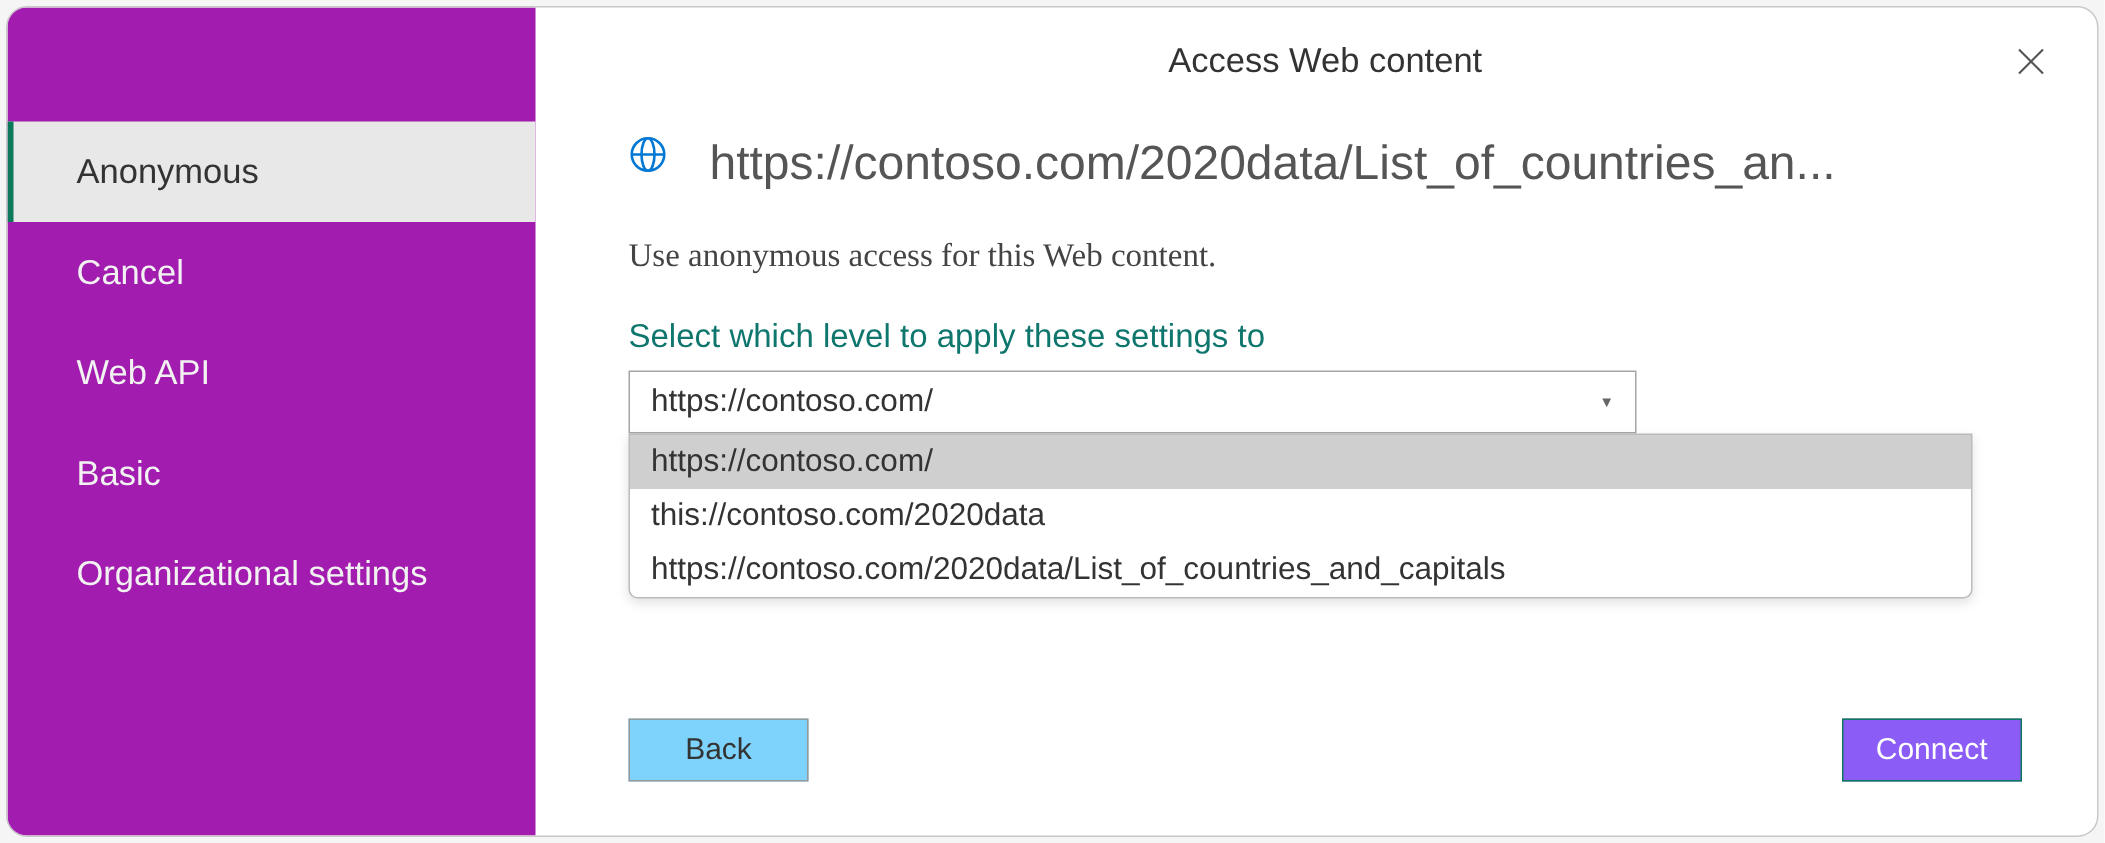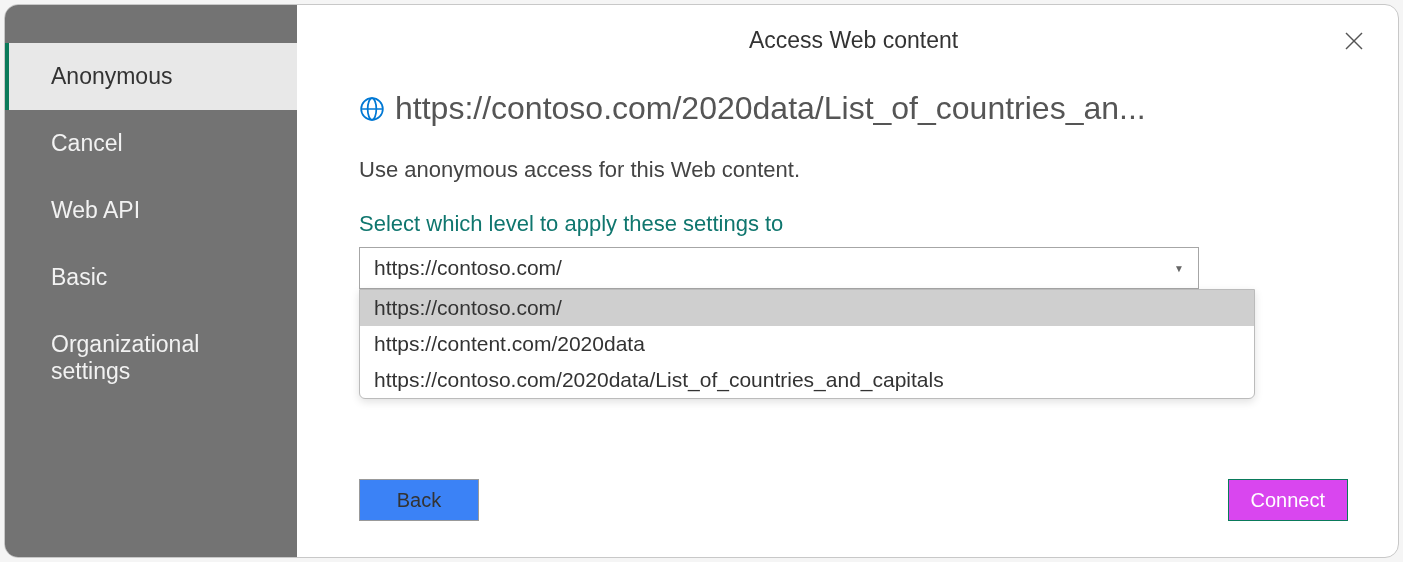--- a/index.html
+++ b/index.html
@@ -15,24 +15,24 @@
       width: 1395px;
       height: 554px;
       background: #ffffff;
       border: 1px solid #c8c8c8;
       border-radius: 14px;
       display: flex;
       overflow: hidden;
       position: relative;
     }
     .sidebar {
-      width: 292px;
-      background: #737373;
+      width: 352px;
+      background: #a21caf;
       color: #ffffff;
-      padding-top: 38px;
+      padding-top: 76px;
     }
     .sidebar-item {
       padding: 20px 42px;
       font-size: 23px;
       font-weight: 400;
       color: #f2f2f2;
       cursor: pointer;
       border-left: 4px solid transparent;
     }
     .sidebar-item.active {
@@ -58,22 +58,21 @@
     }
     .dialog-title {
       text-align: center;
       font-size: 23px;
       color: #333;
       font-weight: 400;
       margin-bottom: 36px;
     }
     .url-row {
       display: flex;
-      align-items: center;
-      gap: 10px;
+      gap: 28px;
       margin-bottom: 30px;
       white-space: nowrap;
       overflow: hidden;
     }
     .globe-icon-wrap {
       flex-shrink: 0;
       width: 26px;
       height: 26px;
       color: #0078d4;
     }
@@ -81,29 +80,30 @@
       font-size: 32px;
       color: #555;
       font-weight: 400;
       overflow: hidden;
       text-overflow: ellipsis;
     }
     .instruction {
       font-size: 22px;
       color: #444;
       margin-bottom: 28px;
+      font-family: Liberation Serif, serif;
     }
     .select-label {
       font-size: 22px;
       color: #0f766e;
       margin-bottom: 10px;
     }
     .select-container {
       position: relative;
-      width: 840px;
+      width: 672px;
     }
     .select-box {
       width: 100%;
       height: 42px;
       border: 1px solid #a6a6a6;
       background: #ffffff;
       display: flex;
       align-items: center;
       justify-content: space-between;
       padding: 0 14px;
@@ -141,26 +141,26 @@
       align-items: center;
       padding-top: 28px;
       padding-bottom: 6px;
     }
     .btn {
       height: 42px;
       min-width: 120px;
       padding: 0 22px;
       font-size: 20px;
       border: 1px solid #999;
-      background: #3b82f6;
+      background: #7dd3fc;
       color: #333;
       cursor: pointer;
     }
     .btn-primary {
-      background: #d946ef;
+      background: #8b5cf6;
       color: #ffffff;
       border: 1px solid #0a7a5a;
     }
     .button-row .spacer { flex: 1; }
     .button-row .btn + .btn { margin-left: 20px; }
   </style>
 </head>
 <body>
 
 <div class="dialog">
@@ -199,21 +199,21 @@
 
     <div class="select-label">Select which level to apply these settings to</div>
 
     <div class="select-container">
       <div class="select-box">
         <span>https://contoso.com/</span>
         <span class="chevron">▼</span>
       </div>
       <div class="dropdown">
         <div class="dropdown-option selected">https://contoso.com/</div>
-        <div class="dropdown-option">https://content.com/2020data</div>
+        <div class="dropdown-option">this://contoso.com/2020data</div>
         <div class="dropdown-option">https://contoso.com/2020data/List_of_countries_and_capitals</div>
       </div>
     </div>
 
     <div class="button-row">
       <button class="btn">Back</button>
       <span class="spacer"></span>
       <button class="btn btn-primary">Connect</button>
     </div>
 

